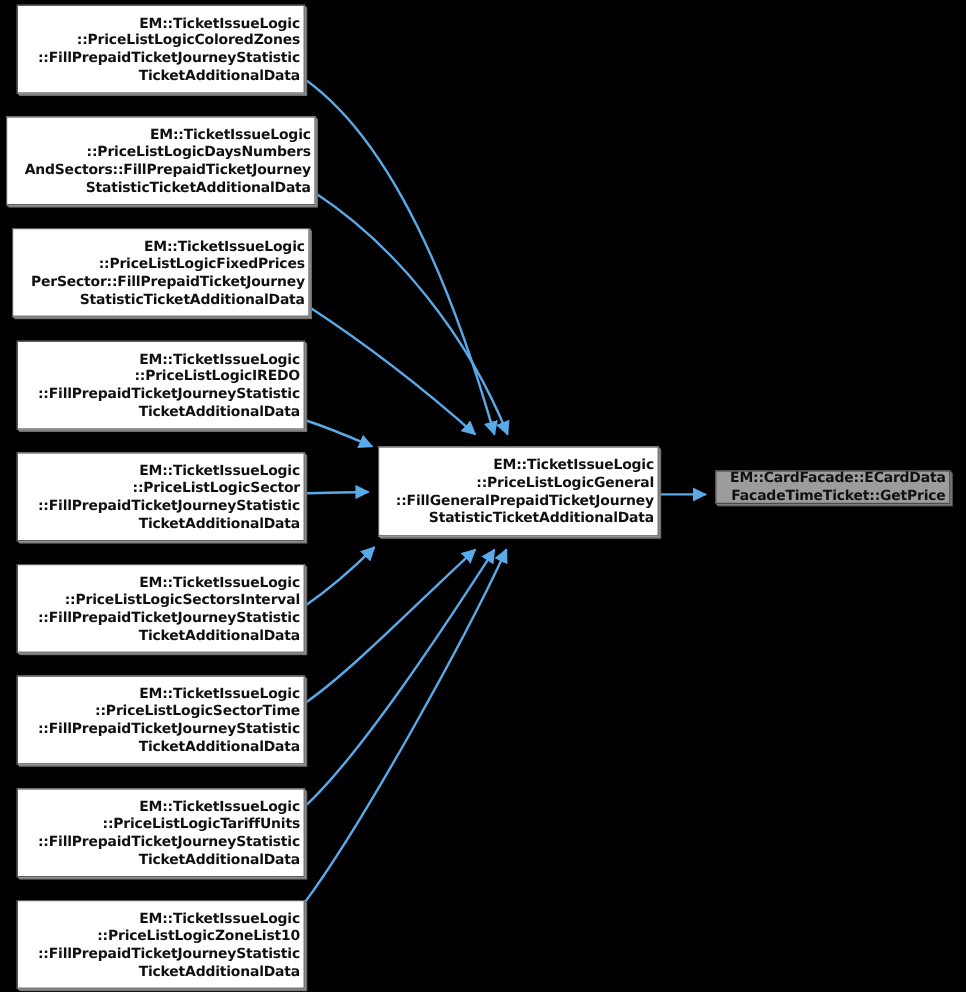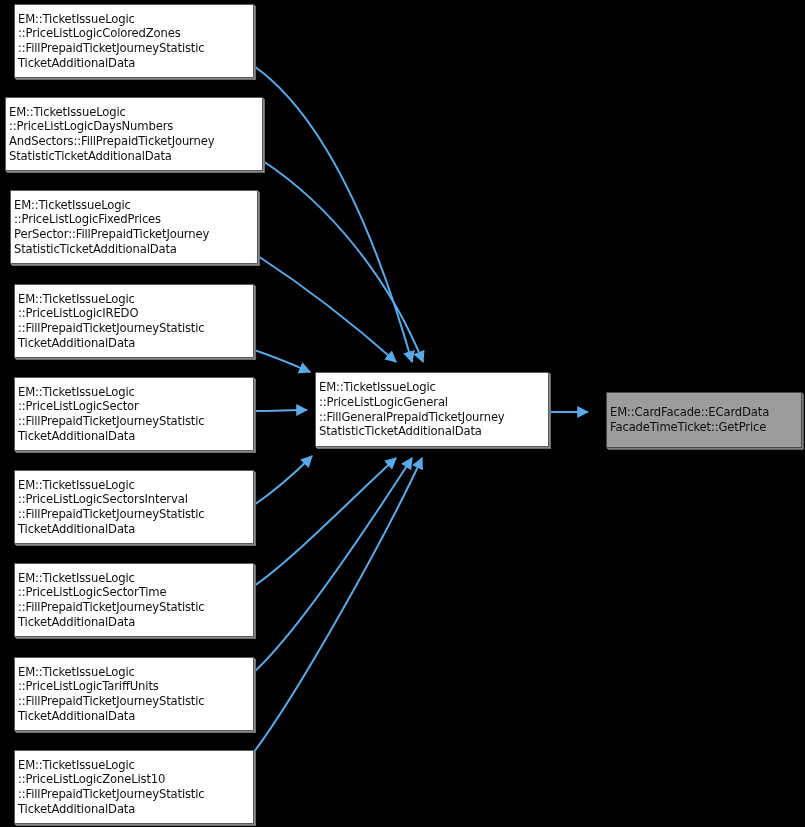--- a/index.html
+++ b/index.html
@@ -31,21 +31,22 @@
   }
   .node {
     position: absolute;
     box-sizing: border-box;
     background: #ffffff;
     border: 1px solid #5a5a5a;
     box-shadow: 1px 1px 0 0 #8a8a8a, 2px 2px 0 0 #6e6e6e;
     display: flex;
     align-items: center;
     justify-content: center;
-    text-align: left;
+    text-align: right;
+    font-weight: bold;
   }
   .node.current {
     background: #9c9c9c;
     border: 1px solid #4a4a4a;
     box-shadow: 1px 1px 0 0 #7e7e7e, 2px 2px 0 0 #5e5e5e;
   }
   .node-label {
     display: block;
     width: 100%;
     color: #101010;
@@ -131,17 +132,17 @@
 ::PriceListLogicZoneList10
 ::FillPrepaidTicketJourneyStatistic
 TicketAdditionalData</span>
     </div>
     <div class="node" style="left: 315px; top: 372px; width: 234px; height: 75px;">
       <span class="node-label">EM::TicketIssueLogic
 ::PriceListLogicGeneral
 ::FillGeneralPrepaidTicketJourney
 StatisticTicketAdditionalData</span>
     </div>
-    <div class="node current" style="left: 596px; top: 392px; width: 196px; height: 56px; margin-left: 10px;">
+    <div class="node current" style="left: 596px; top: 392px; width: 196px; height: 28px;">
       <span class="node-label">EM::CardFacade::ECardData
 FacadeTimeTicket::GetPrice</span>
     </div>
   </div>
 
 </body></html>

